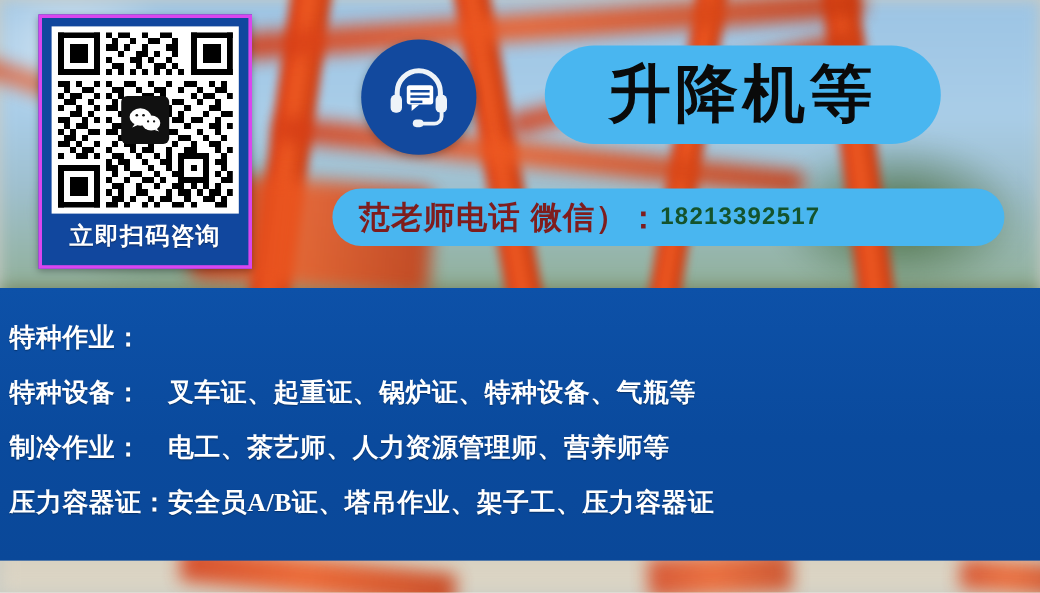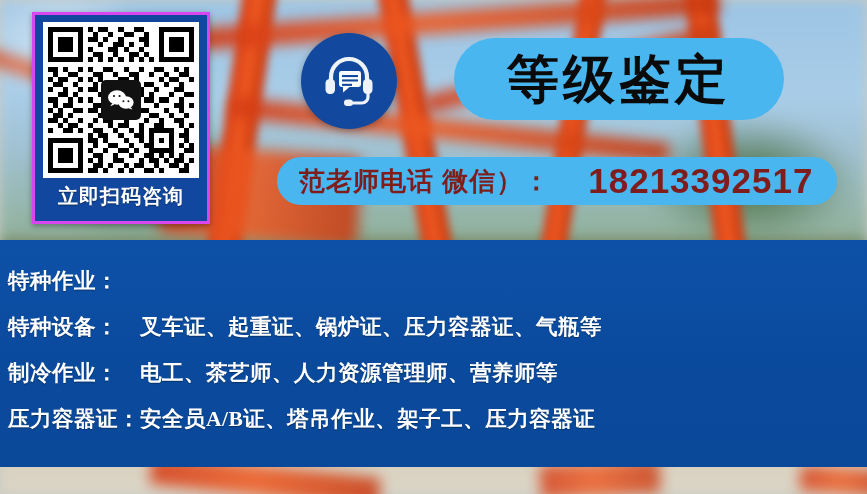--- a/index.html
+++ b/index.html
@@ -121,22 +121,21 @@
   .pill-contact{
     left:277px;top:157px;width:560px;height:48px;
     justify-content:flex-start;
     padding-left:22px;
     box-sizing:border-box;
   }
   .pill-contact .contact-label{
     color:#7f1d1d;font-weight:bold;font-size:26px;letter-spacing:1px;
   }
   .pill-contact .contact-number{
-    color:#7f1d1d;font-weight:bold;font-size:35px;letter-spacing:1px;
-    margin-left:38px;
+    color:#14532d;font-weight:bold;font-size:20px;letter-spacing:1px;
   }
 </style>
 </head>
 <body>
 
 <div class="poster">
 
   <div class="bg">
     <div class="bg-sky"></div>
     <div class="bg-ground"></div>
@@ -417,38 +416,38 @@
 
       <rect x="19" y="19" width="22" height="16" rx="2.4" fill="#ffffff"></rect>
       <path d="M23 35 L23 40.5 L29.5 35 Z" fill="#ffffff"></path>
       <rect x="22" y="23" width="16" height="2.1" fill="#12499e"></rect>
       <rect x="22" y="27.4" width="16" height="2.1" fill="#12499e"></rect>
       <rect x="22" y="31.8" width="10" height="2.1" fill="#12499e"></rect>
     </svg>
   </div>
 
   <div class="pill pill-title">
-    <span>等级鉴定</span>
+    <span>升降机等</span>
   </div>
 
   <div class="pill pill-contact">
     <span class="contact-label">范老师电话 微信）：</span>
     <span class="contact-number">18213392517</span>
   </div>
 
   <div class="info-panel">
     <div class="info-lines">
 
       <div class="info-row">
         <span class="info-label">特种作业：</span>
       </div>
 
       <div class="info-row">
         <span class="info-label">特种设备：</span>
-        <span class="info-value">叉车证、起重证、锅炉证、压力容器证、气瓶等</span>
+        <span class="info-value">叉车证、起重证、锅炉证、特种设备、气瓶等</span>
       </div>
 
       <div class="info-row">
         <span class="info-label">制冷作业：</span>
         <span class="info-value">电工、茶艺师、人力资源管理师、营养师等</span>
       </div>
 
       <div class="info-row">
         <span class="info-label">压力容器证：</span>
         <span class="info-value">安全员A/B证、塔吊作业、架子工、压力容器证</span>

